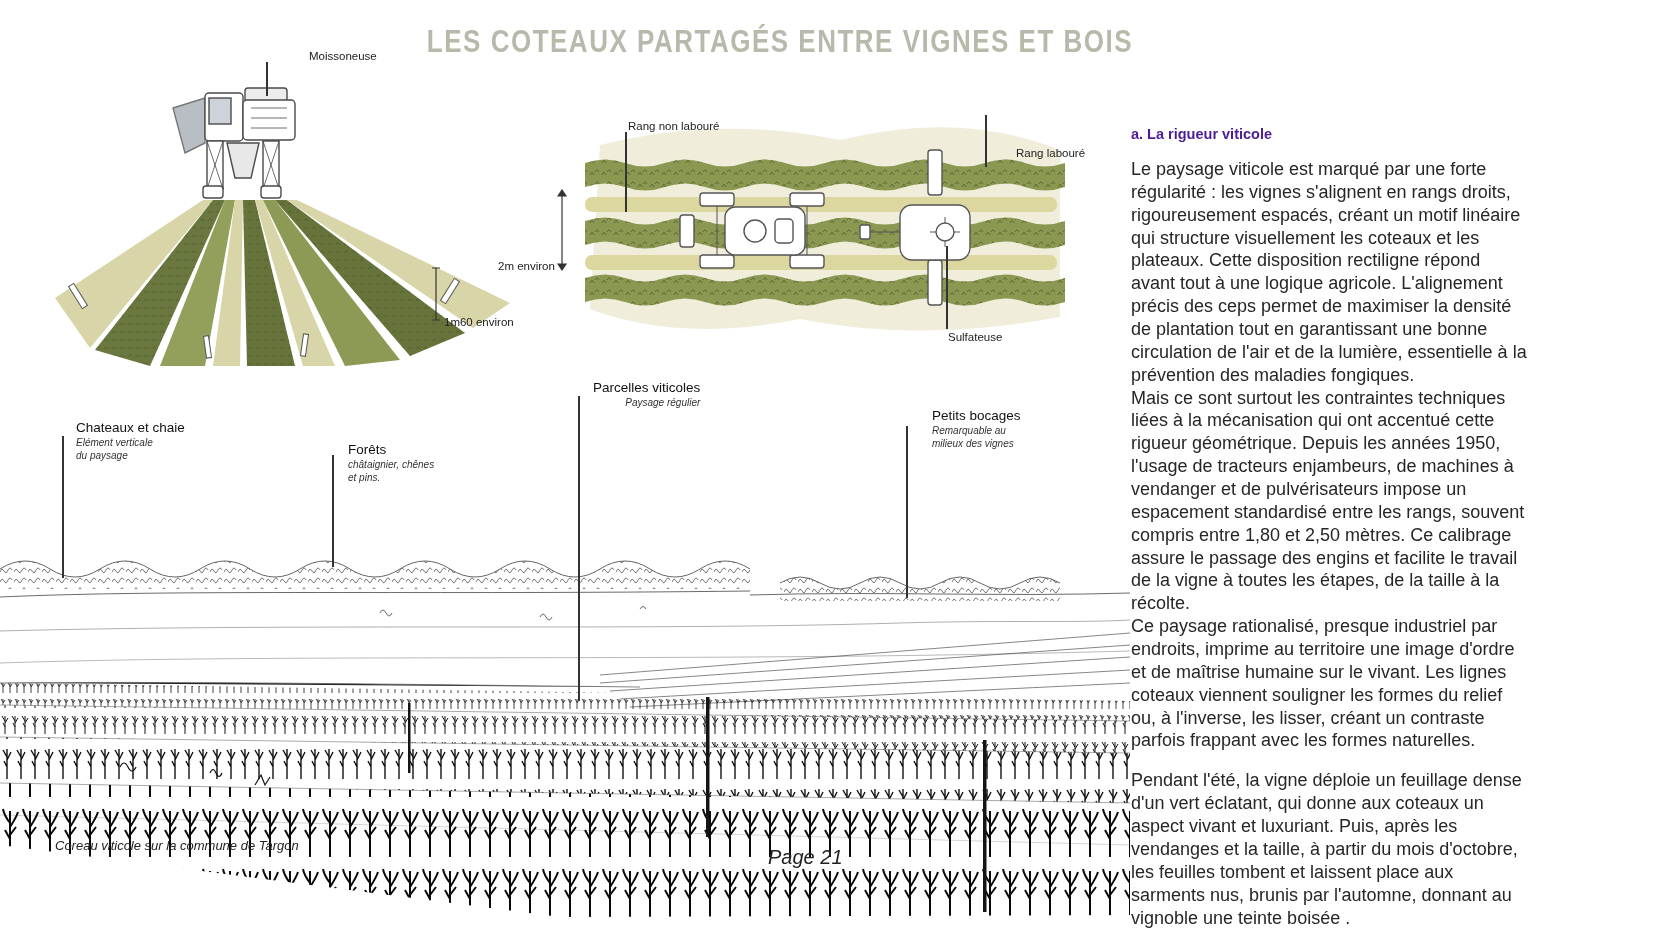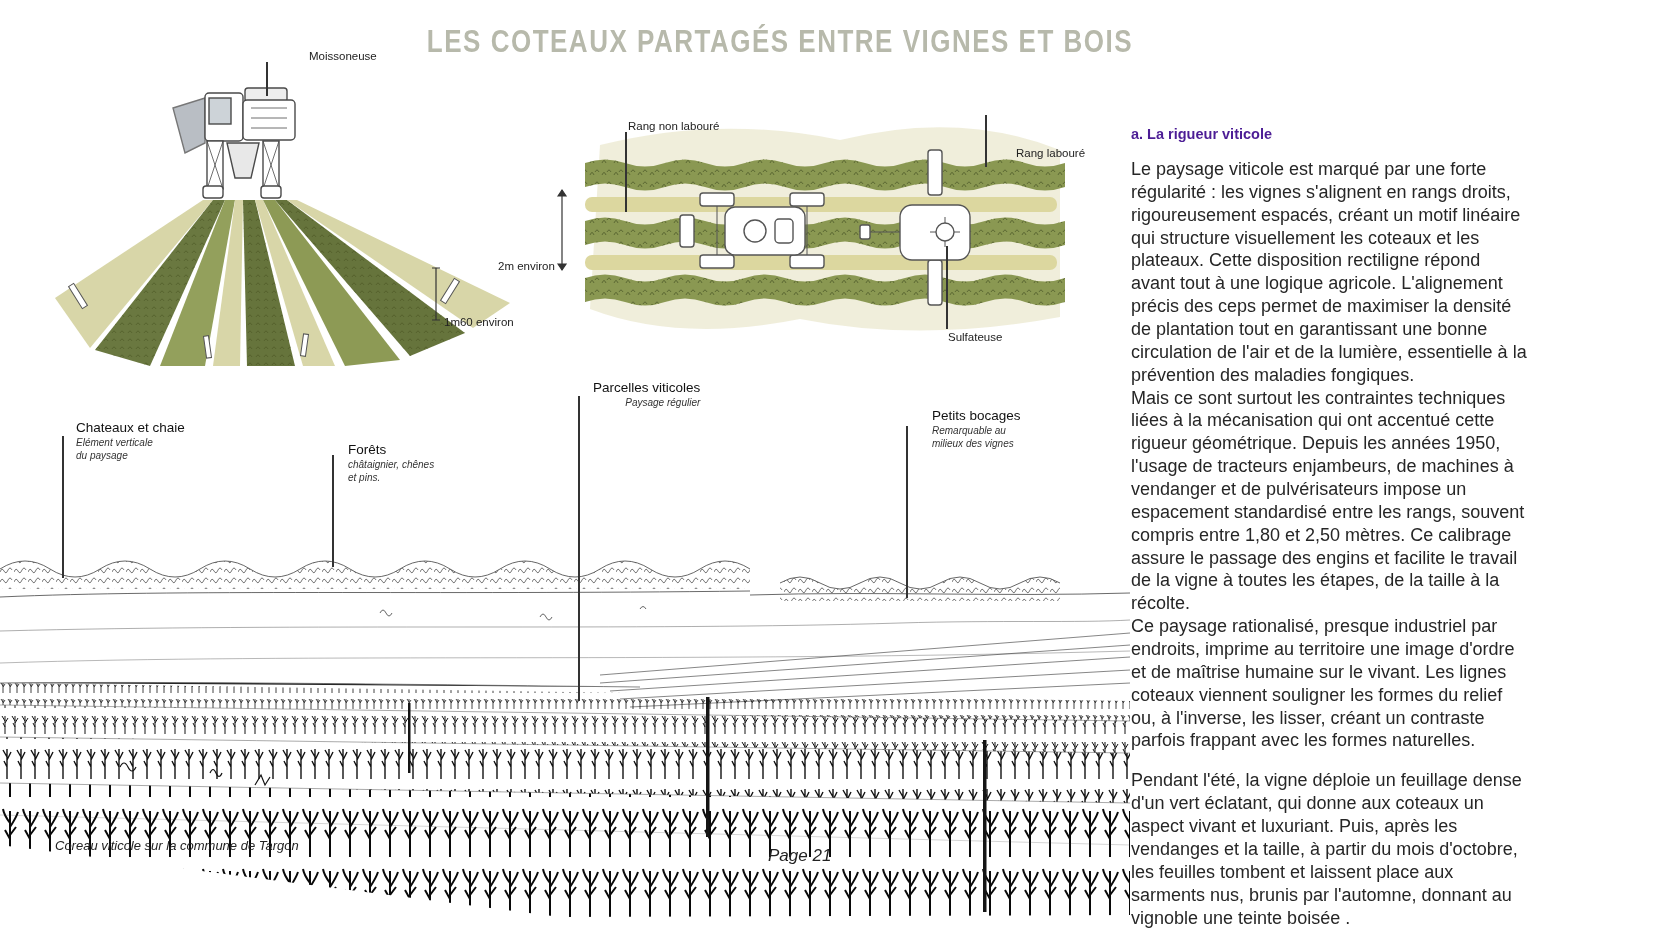--- a/index.html
+++ b/index.html
@@ -8,21 +8,21 @@
   .title{position:absolute;top:24px;left:0;width:1560px;text-align:center;
          font-size:26px;font-weight:700;letter-spacing:1.5px;color:#b7b9ab;
          transform:scaleY(1.18);transform-origin:center top;}
   .fig{position:absolute;}
   .lbl{position:absolute;font-size:11.5px;color:#222;white-space:nowrap;}
   .leader{position:absolute;width:1.5px;background:#333;}
   .callout{position:absolute;}
   .callout-title{font-size:13.5px;color:#111;}
   .callout-sub{font-size:10px;font-style:italic;color:#333;white-space:pre-line;line-height:1.25;margin-top:2px;}
   .caption{position:absolute;left:55px;top:838px;font-style:italic;font-size:13px;color:#222;}
-  .pageno{position:absolute;left:768px;top:846px;font-style:italic;font-size:17px;color:#222;}
+  .pageno{position:absolute;left:768px;top:846px;font-style:italic;font-size:20px;color:#222;}
   .article{position:absolute;left:1131px;top:126px;width:396px;}
   .article h3{font-size:14.5px;font-weight:700;margin:0 0 16px 0;color:#4c1d95;}
   .article p{margin:0;font-size:18px;line-height:1.27;color:#262626;}
   .gap{height:17px;}
 </style>
 </head>
 <body>
 
 <div class="page">
 

